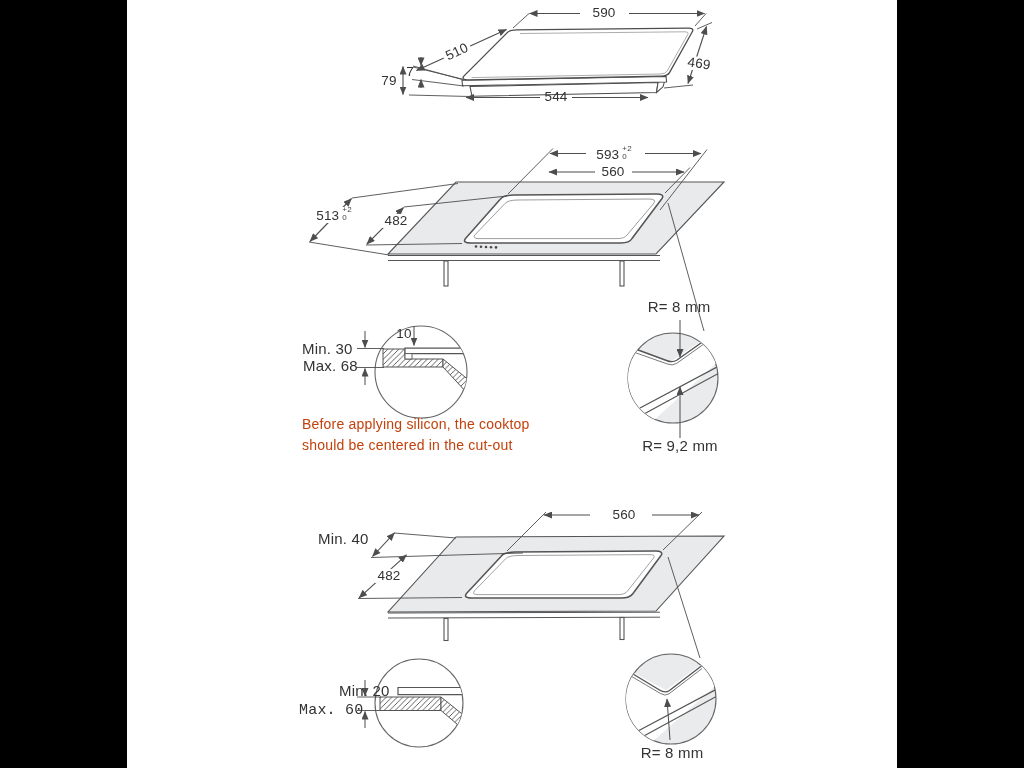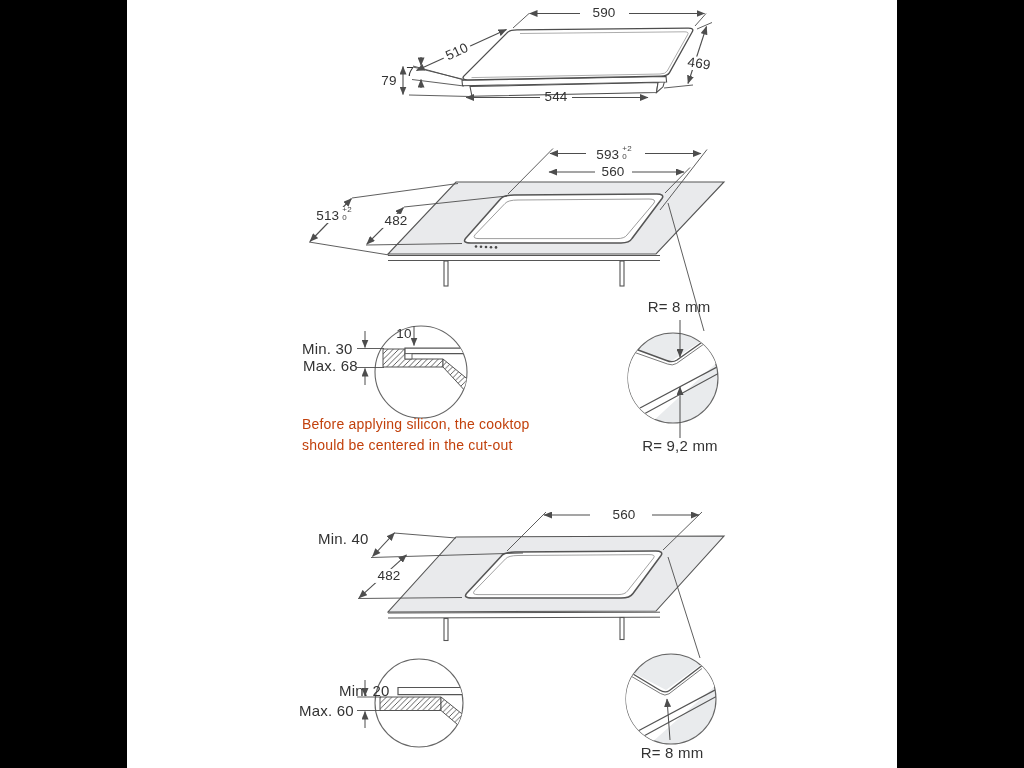--- a/index.html
+++ b/index.html
@@ -243,14 +243,14 @@
 <div class="lbl" style="left:404px;top:334px;">10</div>
 
 <div class="lbl lbl-left note" style="left:302px;top:424px;">Before applying silicon, the cooktop</div>
 <div class="lbl lbl-left note" style="left:302px;top:445px;">should be centered in the cut-out</div>
 
 <div class="lbl" style="left:624px;top:515px;">560</div>
 <div class="lbl lbl-left big" style="left:318px;top:539px;">Min. 40</div>
 <div class="lbl bgw" style="left:389px;top:576px;">482</div>
 
 <div class="lbl lbl-left big" style="left:308px;top:691px;margin-left:31px;">Min. 20</div>
-<div class="lbl lbl-left big" style="left:299px;top:711px;">Max. 60</div>
+<div class="lbl lbl-left big" style="left:299px;top:711px;font-family:Liberation Mono, monospace;">Max. 60</div>
 <div class="lbl big" style="left:672px;top:753px;">R= 8 mm</div>
 
 </body></html>

